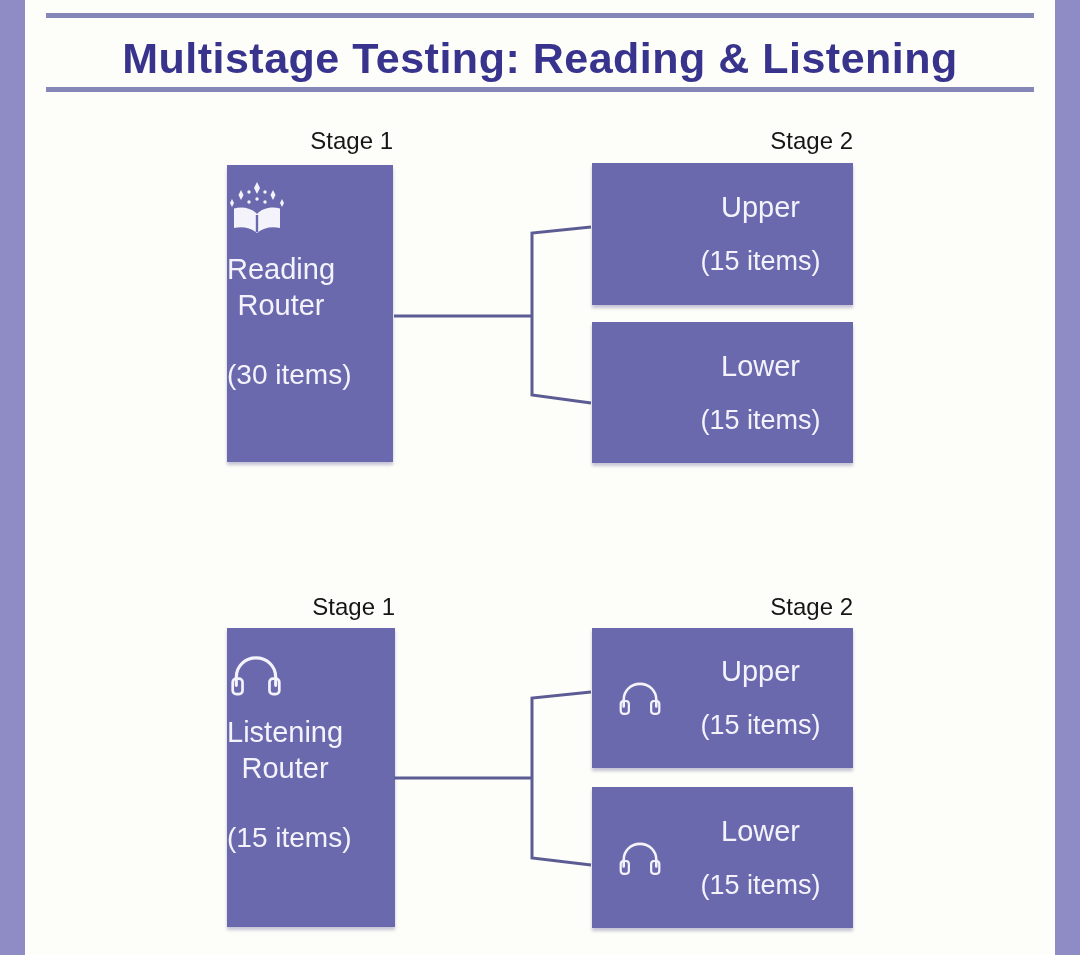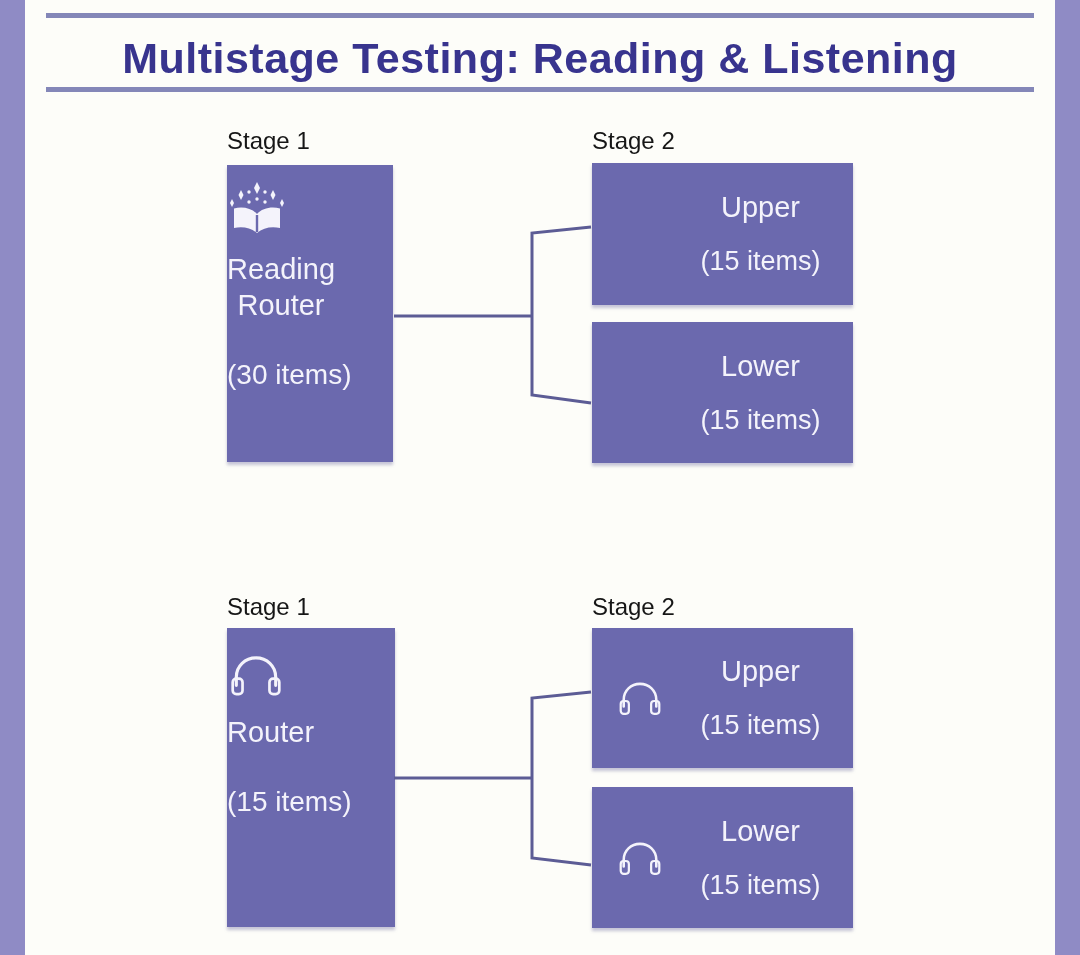--- a/index.html
+++ b/index.html
@@ -13,21 +13,21 @@
   .strip.right{right:0;}
   .rule{position:absolute;left:46px;right:46px;height:5px;background:var(--rule-color,#8487b8);}
   .rule-top{top:13px;}
   .rule-bottom{top:87px;}
   .title{
     position:absolute;top:22px;left:32px;right:32px;margin:12px;
     text-align:center;font-size:43px;font-weight:bold;letter-spacing:.5px;
     color:var(--title-color,#38348e);
   }
   .stage-label{
-    position:absolute;text-align:left;font-size:24px;line-height:30px;
+    position:absolute;text-align:right;font-size:24px;line-height:30px;
     color:var(--label-color,#161616);
   }
   .box{
     position:absolute;background:var(--box-fill,#6b69ae);
     box-shadow:0 3px 3px rgba(95,93,148,0.35);
     color:var(--box-text,#f4f3fb);
   }
   .router-box{display:flex;flex-direction:column;align-items:flex-start;}
   .router-icon{margin-top:16px;height:62px;display:flex;align-items:center;justify-content:center;}
   .rname{font-size:29px;line-height:36px;text-align:center;margin-top:8px;}
@@ -107,20 +107,21 @@
 
   <div class="box router-box" style="left:227px;top:628px;width:168px;height:299px">
     <span class="router-icon">
       <svg width="58" height="48" viewBox="0 0 56 46" aria-hidden="true">
         <path d="M9 33 V25 C9 14.5 17.5 6.5 28 6.5 C38.5 6.5 47 14.5 47 25 V33" fill="none" stroke="#f4f3fb" stroke-width="3" stroke-linecap="round"></path>
         <rect x="5.5" y="26.5" width="9.5" height="15" rx="3.5" fill="none" stroke="#f4f3fb" stroke-width="2.6"></rect>
         <rect x="41" y="26.5" width="9.5" height="15" rx="3.5" fill="none" stroke="#f4f3fb" stroke-width="2.6"></rect>
       </svg>
     </span>
     <div class="rname">
+      <div>Listening</div>
       <div>Router</div>
     </div>
     <div class="ritems">(15 items)</div>
   </div>
 
   <svg class="connector" style="left:392px;top:685px" width="202" height="200">
     <polyline points="2,93 141,93"></polyline>
     <polyline points="199,7 140,13 140,173 199,180"></polyline>
   </svg>
 

